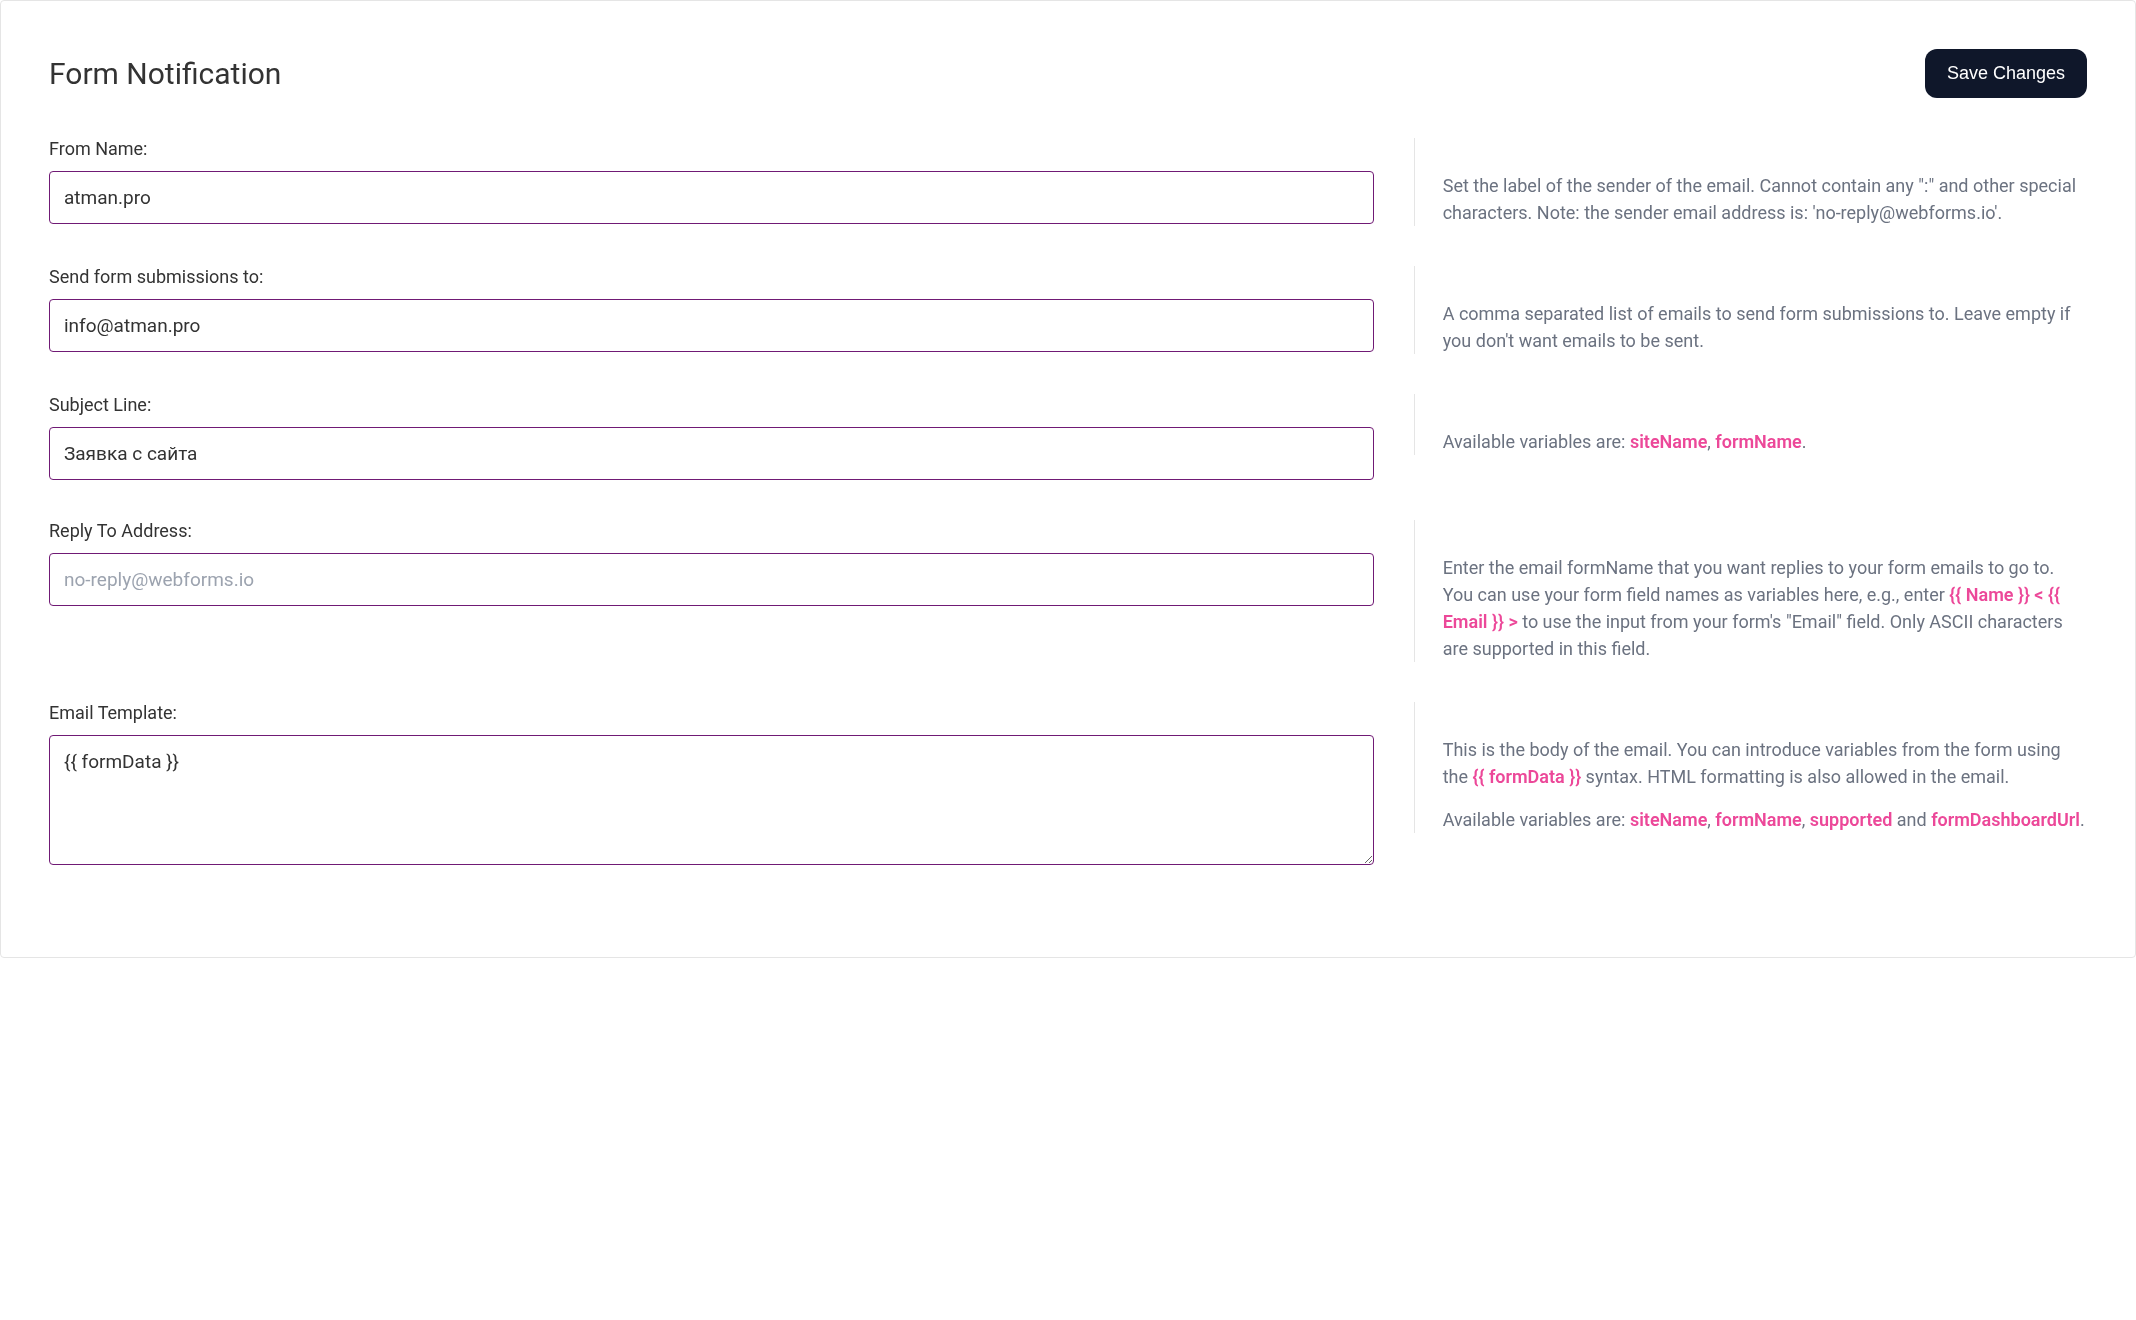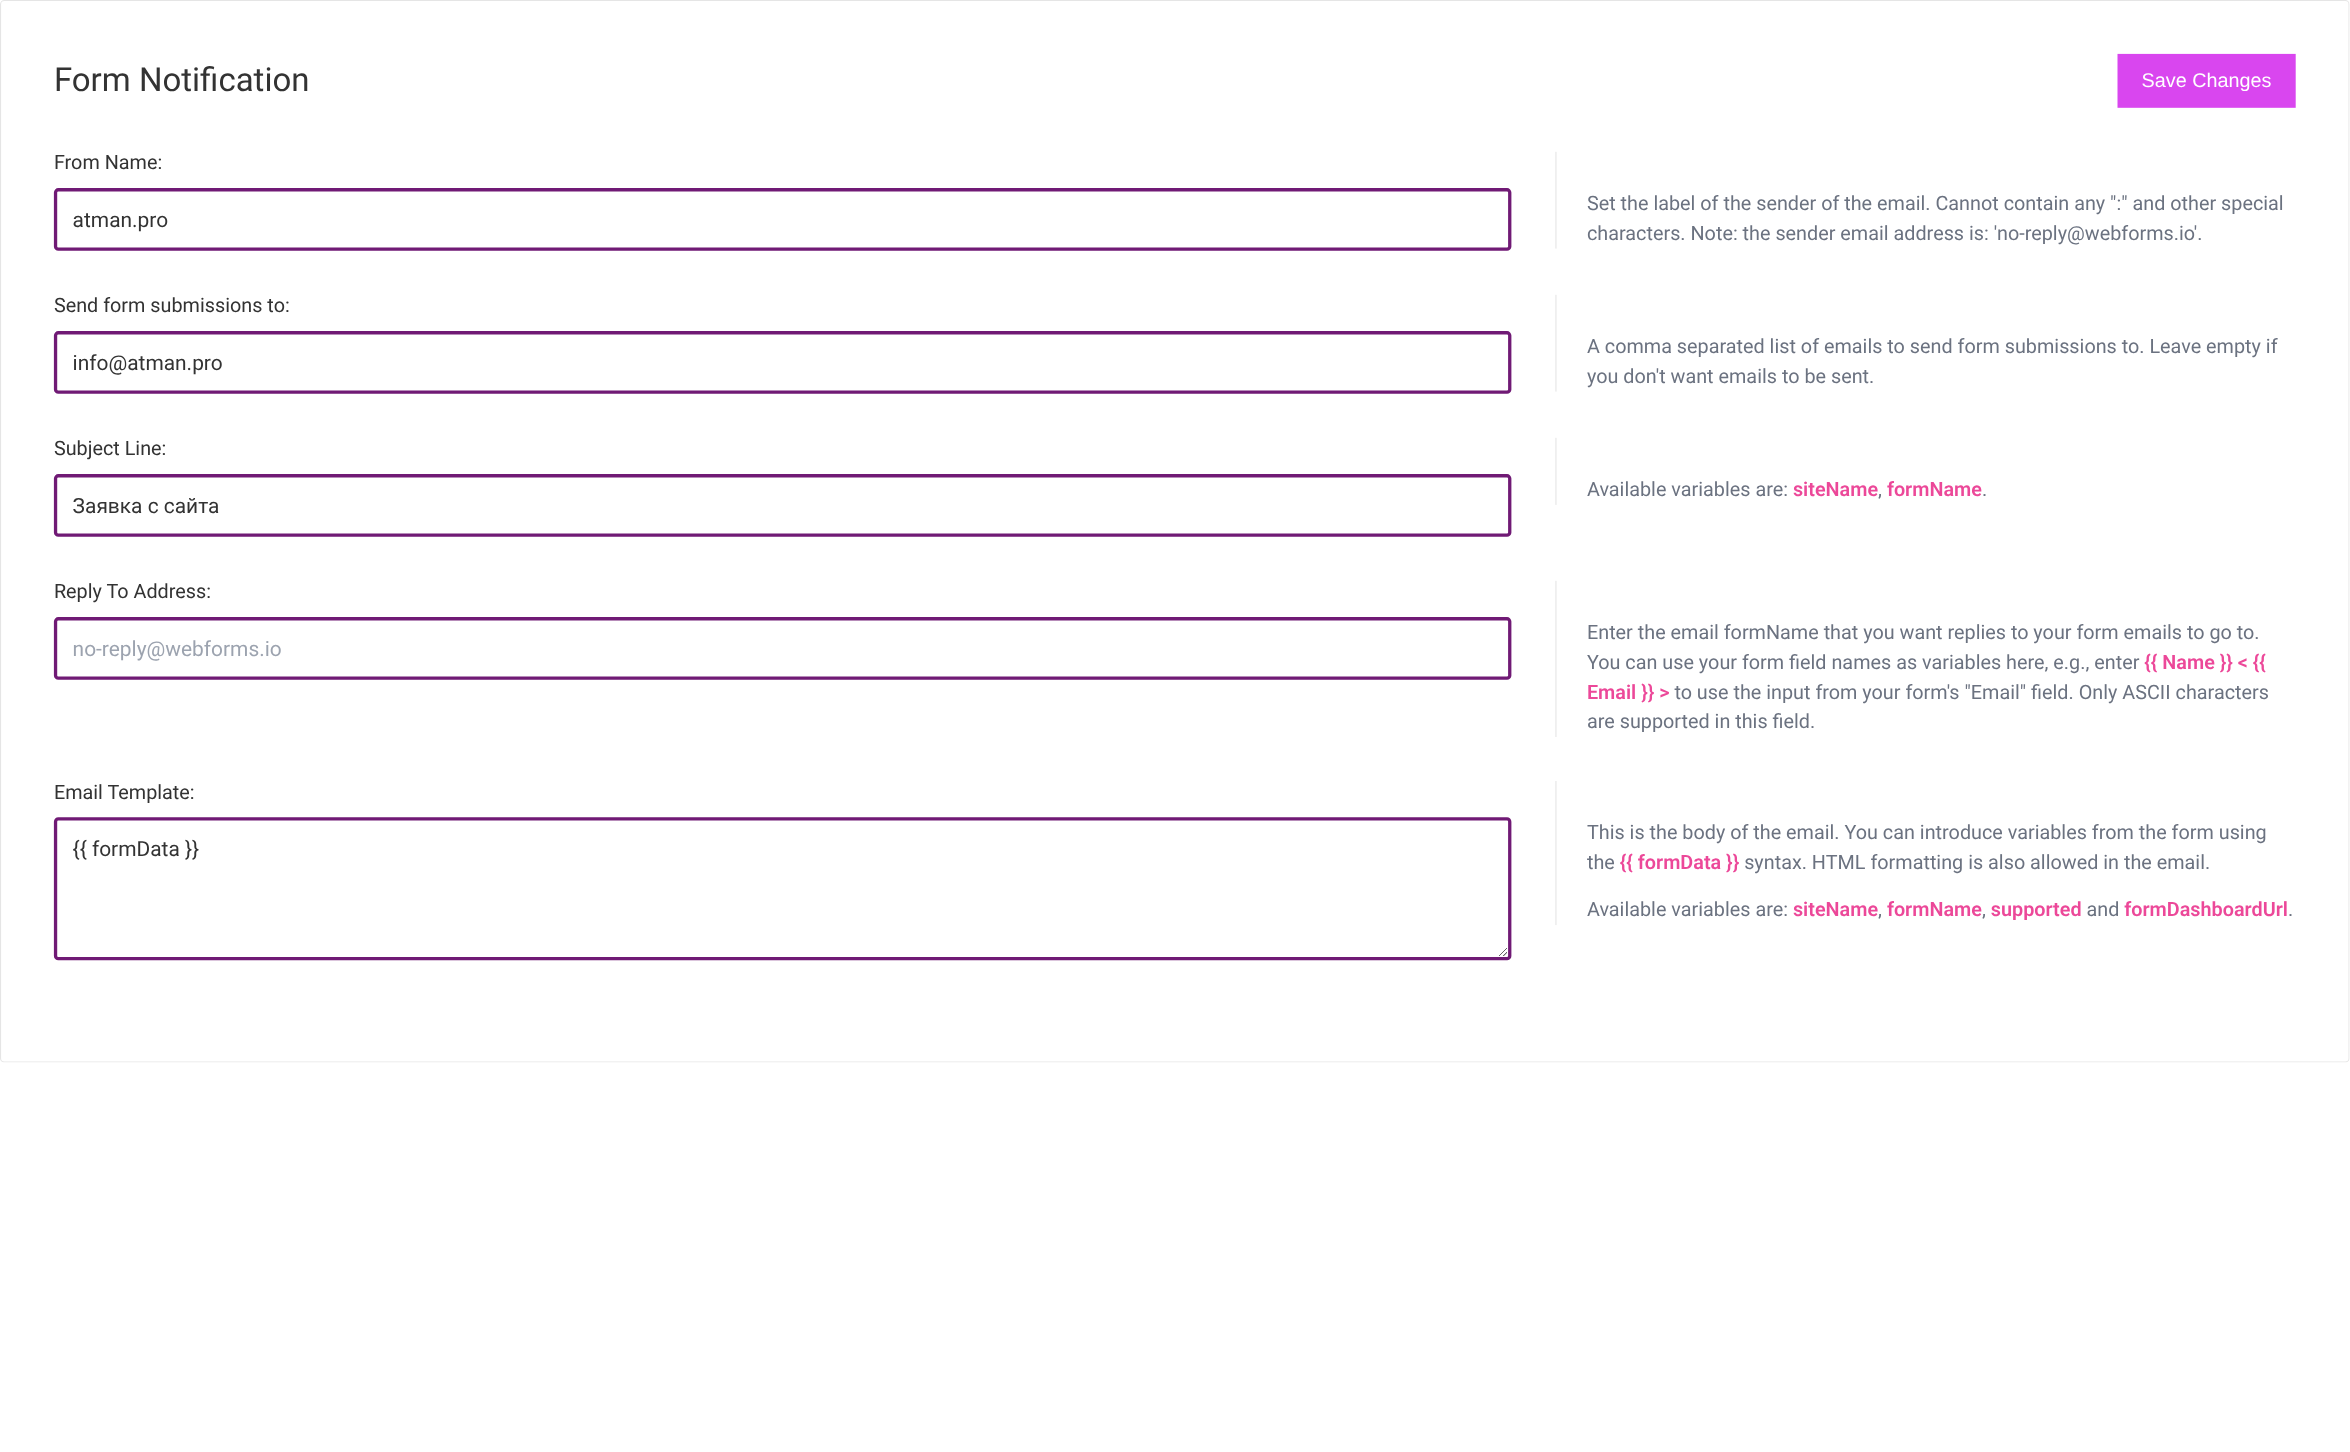--- a/index.html
+++ b/index.html
@@ -24,26 +24,26 @@
       justify-content: space-between;
       align-items: center;
       margin-bottom: 40px;
     }
     .page-title {
       font-size: 30px;
       font-weight: 400;
       color: #333;
     }
     .save-button {
-      background: #d946ef;
+      background: #0f172a;
       color: #fff;
       border: none;
       padding: 14px 22px;
       font-size: 18px;
-      border-radius: 0;
+      border-radius: 12px;
       cursor: pointer;
     }
     .form-row {
       display: flex;
       gap: 40px;
       margin-bottom: 40px;
       align-items: flex-start;
     }
     .form-left {
       flex: 0 0 65%;
@@ -63,21 +63,21 @@
       font-size: 18px;
       color: #333;
       margin-bottom: 12px;
       font-weight: 400;
     }
     .text-input,
     .textarea-input {
       width: 100%;
       padding: 14px 14px;
       font-size: 19px;
-      border: 3px solid #701a75;
+      border: 1px solid #701a75;
       border-radius: 4px;
       color: #333;
       font-family: inherit;
     }
     .text-input::placeholder,
     .textarea-input::placeholder {
       color: #9ca3af;
     }
     .textarea-input {
       min-height: 130px;

